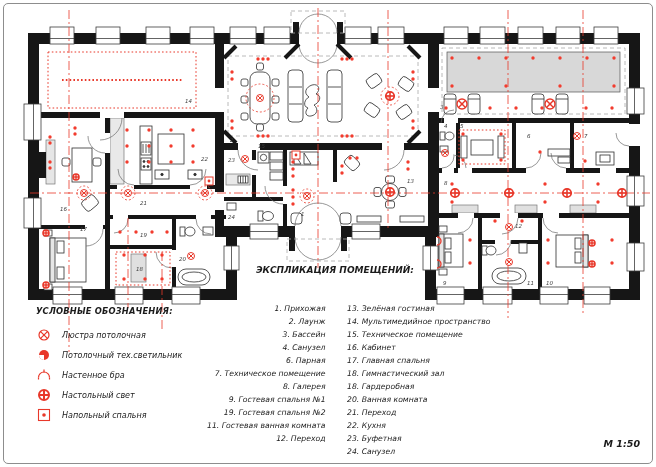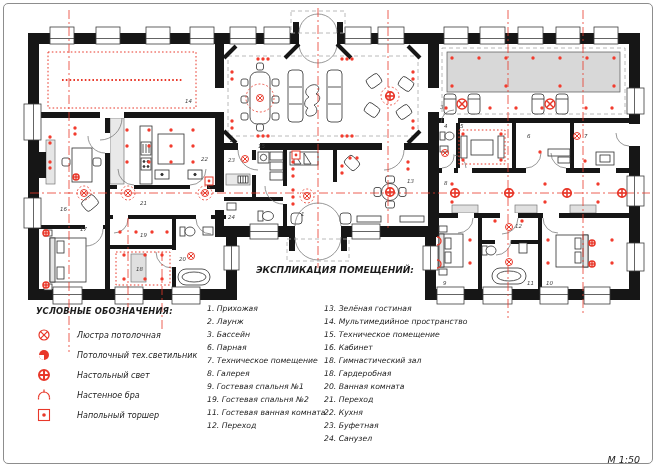--- a/index.html
+++ b/index.html
@@ -3,28 +3,28 @@
 <meta charset="utf-8">
 <style>
   html,body{margin:0;padding:0;background:#fff;}
   .page{position:relative;width:656px;height:467px;background:#fff;overflow:hidden;
         font-family:"DejaVu Sans",sans-serif;color:#1b1b1b;}
   .frame{position:absolute;left:3px;top:3px;right:3px;bottom:3px;border:1px solid #8d8d8d;border-radius:5px;}
   .abs{position:absolute;}
   svg{display:block;}
   .legend{left:36px;top:306px;width:180px;font-style:italic;}
   .legend-title{font-size:8.3px;font-weight:bold;margin-bottom:9px;letter-spacing:.2px;}
-  .legend-item{display:flex;align-items:center;height:20px;gap:15px;}
+  .legend-item{display:flex;align-items:center;height:20px;}
   .legend-item .ic{width:26px;flex:0 0 26px;display:flex;align-items:center;}
   .legend-item .lb{font-size:8px;font-weight:500;}
   .expl-title{left:256px;top:265px;font-size:9px;font-weight:bold;font-style:italic;}
   .expl-col{top:302px;font-size:7.7px;font-style:italic;line-height:13px;white-space:nowrap;}
-  .expl-col-1{left:207px;}
-  .expl-col-2{left:324px;}
-  .scale{right:16px;top:454px;font-size:9.5px;font-weight:normal;font-style:italic;}
+  .expl-col-1{left:207px;text-align:right;}
+  .expl-col-2{left:347px;}
+  .scale{right:16px;top:438px;font-size:9.5px;font-weight:bold;font-style:italic;}
   .room-num{font-size:5.5px;font-style:italic;fill:#3a3a3a;}
 </style>
 </head>
 <body>
 
 <div class="page">
   <div class="frame"></div>
 
   <svg id="plan" width="656" height="467" viewBox="0 0 656 467">
 
@@ -700,67 +700,69 @@
         <svg width="16" height="16" viewBox="-8 -8 16 16">
             <circle r="5" fill="#e8382a"></circle>
             <path d="M0,0 L-5,0 A5,5 0 0 0 0,5 Z" fill="#fff"></path>
           </svg>
       </span>
       <span class="lb">Потолочный тех.светильник</span>
     </div>
     <div class="legend-item">
       <span class="ic">
         <svg width="16" height="16" viewBox="-8 -8 16 16">
-            <circle r="5" fill="none" stroke="#e8382a" stroke-width="2"></circle>
-            <line x1="-5" y1="0" x2="5" y2="0" stroke="#e8382a" stroke-width="2"></line>
-            <line x1="0" y1="-5" x2="0" y2="5" stroke="#e8382a" stroke-width="2"></line>
-          </svg>
-      </span>
-      <span class="lb">Настольный свет</span>
-    </div>
-    <div class="legend-item">
-      <span class="ic">
-        <svg width="16" height="16" viewBox="-8 -8 16 16">
             <line x1="0" y1="-5.5" x2="0" y2="-2.5" stroke="#e8382a" stroke-width="1.2"></line>
             <path d="M-5.5,2.5 A5.5,5.5 0 0 1 5.5,2.5" fill="none" stroke="#e8382a" stroke-width="1.2"></path>
             <line x1="-5.5" y1="2.5" x2="-5.5" y2="4.5" stroke="#e8382a" stroke-width="1.2"></line>
             <line x1="5.5" y1="2.5" x2="5.5" y2="4.5" stroke="#e8382a" stroke-width="1.2"></line>
           </svg>
       </span>
       <span class="lb">Настенное бра</span>
     </div>
     <div class="legend-item">
       <span class="ic">
         <svg width="16" height="16" viewBox="-8 -8 16 16">
+            <circle r="5" fill="none" stroke="#e8382a" stroke-width="2"></circle>
+            <line x1="-5" y1="0" x2="5" y2="0" stroke="#e8382a" stroke-width="2"></line>
+            <line x1="0" y1="-5" x2="0" y2="5" stroke="#e8382a" stroke-width="2"></line>
+          </svg>
+      </span>
+      <span class="lb">Настольный свет</span>
+    </div>
+    <div class="legend-item">
+      <span class="ic">
+        <svg width="16" height="16" viewBox="-8 -8 16 16">
             <rect x="-5.5" y="-5.5" width="11" height="11" fill="none" stroke="#e8382a" stroke-width="1.1"></rect>
             <circle r="1.8" fill="#e8382a"></circle>
           </svg>
       </span>
-      <span class="lb">Напольный торшер</span>
+      <span class="lb">Напольный спальня</span>
     </div>
   </div>
 
   <div class="abs expl-title">ЭКСПЛИКАЦИЯ ПОМЕЩЕНИЙ:</div>
   <div class="abs expl-col expl-col-1">
     <div>1. Прихожая</div>
     <div>2. Лаунж</div>
     <div>3. Бассейн</div>
+    <div>4. Санузел</div>
     <div>6. Парная</div>
     <div>7. Техническое помещение</div>
     <div>8. Галерея</div>
     <div>9. Гостевая спальня №1</div>
     <div>19. Гостевая спальня №2</div>
     <div>11. Гостевая ванная комната</div>
     <div>12. Переход</div>
   </div>
   <div class="abs expl-col expl-col-2">
     <div>13. Зелёная гостиная</div>
     <div>14. Мультимедийное пространство</div>
     <div>15. Техническое помещение</div>
     <div>16. Кабинет</div>
+    <div>17. Главная спальня</div>
     <div>18. Гимнастический зал</div>
     <div>18. Гардеробная</div>
     <div>20. Ванная комната</div>
     <div>21. Переход</div>
     <div>22. Кухня</div>
     <div>23. Буфетная</div>
     <div>24. Санузел</div>
   </div>
 
   <div class="abs scale">M 1:50</div>

